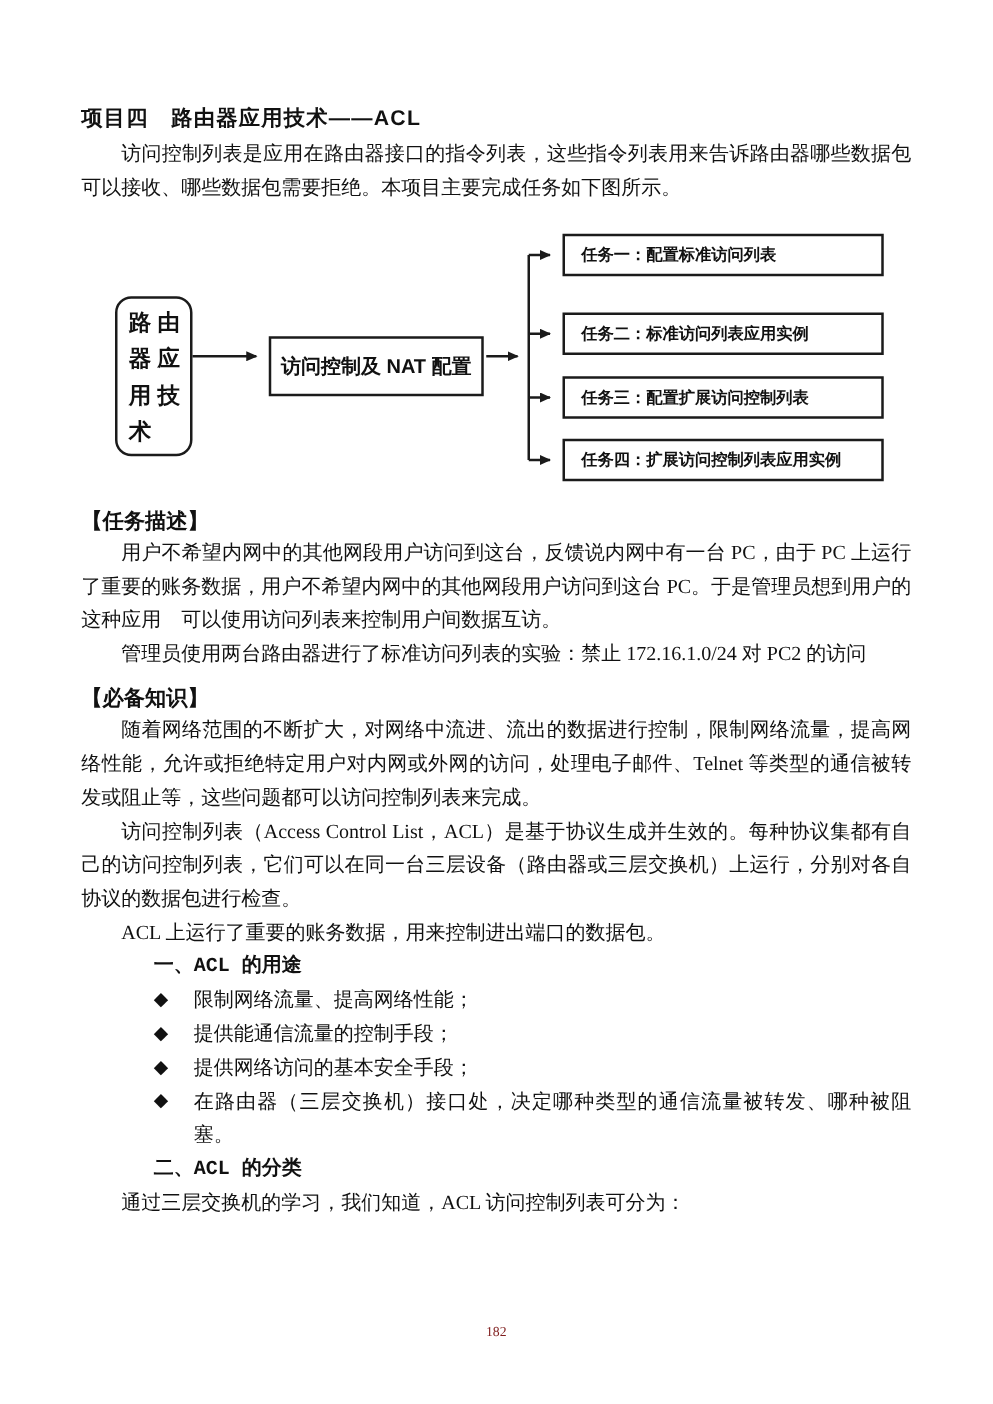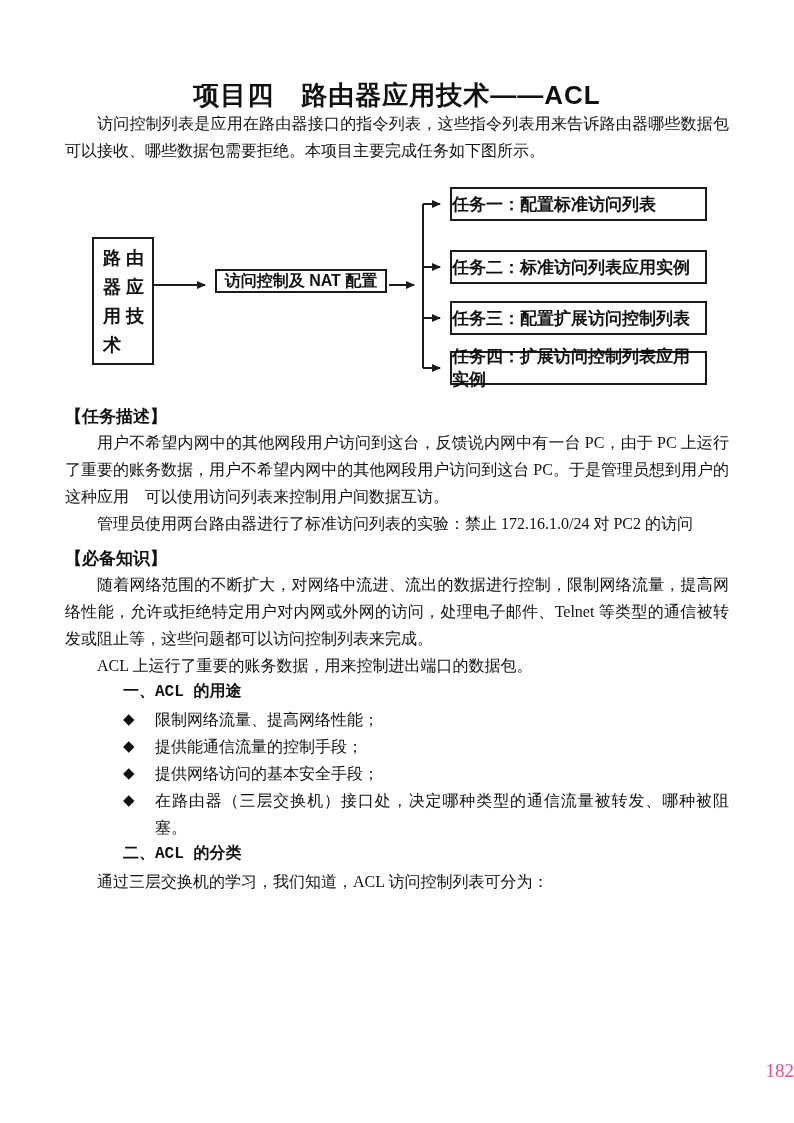--- a/index.html
+++ b/index.html
@@ -12,23 +12,23 @@
     background: #ffffff;
     color: #111111;
     font-family: "Liberation Serif", "DejaVu Serif", serif;
     overflow: hidden;
   }
   .content { padding: 0 65px; }
 
   h1.doc-title {
     font-family: "Liberation Sans", "DejaVu Sans", sans-serif;
     font-weight: bold;
-    font-size: 26px;
+    font-size: 17px;
     line-height: 30px;
-    text-align: center;
+    text-align: left;
     margin: 80px 0 0 0;
     letter-spacing: 1px;
   }
   p.body-para {
     margin: 0;
     font-size: 16px;
     line-height: 27px;
     text-align: justify;
     text-indent: 2em;
   }
@@ -47,31 +47,33 @@
     border: 2px solid #1b1b1b;
     background: #ffffff;
     font-family: "Liberation Sans", "DejaVu Sans", sans-serif;
     font-weight: bold;
     color: #111111;
   }
   .root-box {
     left: 92px; top: 57px; width: 62px; height: 128px;
     font-size: 18px; line-height: 29px;
     padding: 5px 0 0 9px;
+    border-radius: 13px;
   }
   .root-box .vline { display: block; white-space: pre; }
   .mid-box {
-    left: 215px; top: 89px; width: 172px; height: 24px;
+    left: 215px; top: 89px; width: 172px; height: 48px;
     font-size: 16px;
     display: flex; align-items: center; justify-content: center;
   }
   .task-box {
     left: 450px; width: 257px; height: 34px;
-    font-size: 17px;
+    font-size: 13px;
     display: flex; align-items: center;
+    padding-left: 13px;
   }
   .task-box.t1 { top: 7px; }
   .task-box.t2 { top: 70px; }
   .task-box.t3 { top: 121px; }
   .task-box.t4 { top: 171px; }
 
   
   h2.task-heading {
     font-family: "Liberation Sans", "DejaVu Sans", sans-serif;
     font-weight: bold;
@@ -104,23 +106,23 @@
     flex: none;
     width: 32px;
     font-size: 15px;
   }
   .bullet-item .bullet-text { flex: 1; text-align: justify; }
 
   .page-number {
     position: absolute;
     left: 0; right: 0;
     top: 1060px;
-    text-align: right;
-    font-size: 19px;
-    color: #ec4899;
+    text-align: center;
+    font-size: 11px;
+    color: #7f1d1d;
   }
 </style>
 </head>
 <body>
 
 <div class="page">
   <div class="content">
 
     <h1 class="doc-title">项目四　路由器应用技术——ACL</h1>
 
@@ -159,20 +161,21 @@
       <div class="dbox task-box t4">任务四：扩展访问控制列表应用实例</div>
     </div>
 
 
     <div class="sec-label">【任务描述】</div>
     <p class="body-para">用户不希望内网中的其他网段用户访问到这台，反馈说内网中有一台 PC，由于 PC 上运行了重要的账务数据，用户不希望内网中的其他网段用户访问到这台 PC。于是管理员想到用户的这种应用　可以使用访问列表来控制用户间数据互访。</p>
     <p class="body-para">管理员使用两台路由器进行了标准访问列表的实验：禁止 172.16.1.0/24 对 PC2 的访问</p>
 
     <div class="sec-label">【必备知识】</div>
     <p class="body-para">随着网络范围的不断扩大，对网络中流进、流出的数据进行控制，限制网络流量，提高网络性能，允许或拒绝特定用户对内网或外网的访问，处理电子邮件、Telnet 等类型的通信被转发或阻止等，这些问题都可以访问控制列表来完成。</p>
+    <p class="body-para">访问控制列表（Access Control List，ACL）是基于协议生成并生效的。每种协议集都有自己的访问控制列表，它们可以在同一台三层设备（路由器或三层交换机）上运行，分别对各自协议的数据包进行检查。</p>
     <p class="body-para">ACL 上运行了重要的账务数据，用来控制进出端口的数据包。</p>
 
     <div class="sub-heading">一、ACL 的用途</div>
 
     <div class="bullet-item">
       <span class="diamond">◆</span>
       <span class="bullet-text">限制网络流量、提高网络性能；</span>
     </div>
     <div class="bullet-item">
       <span class="diamond">◆</span>

